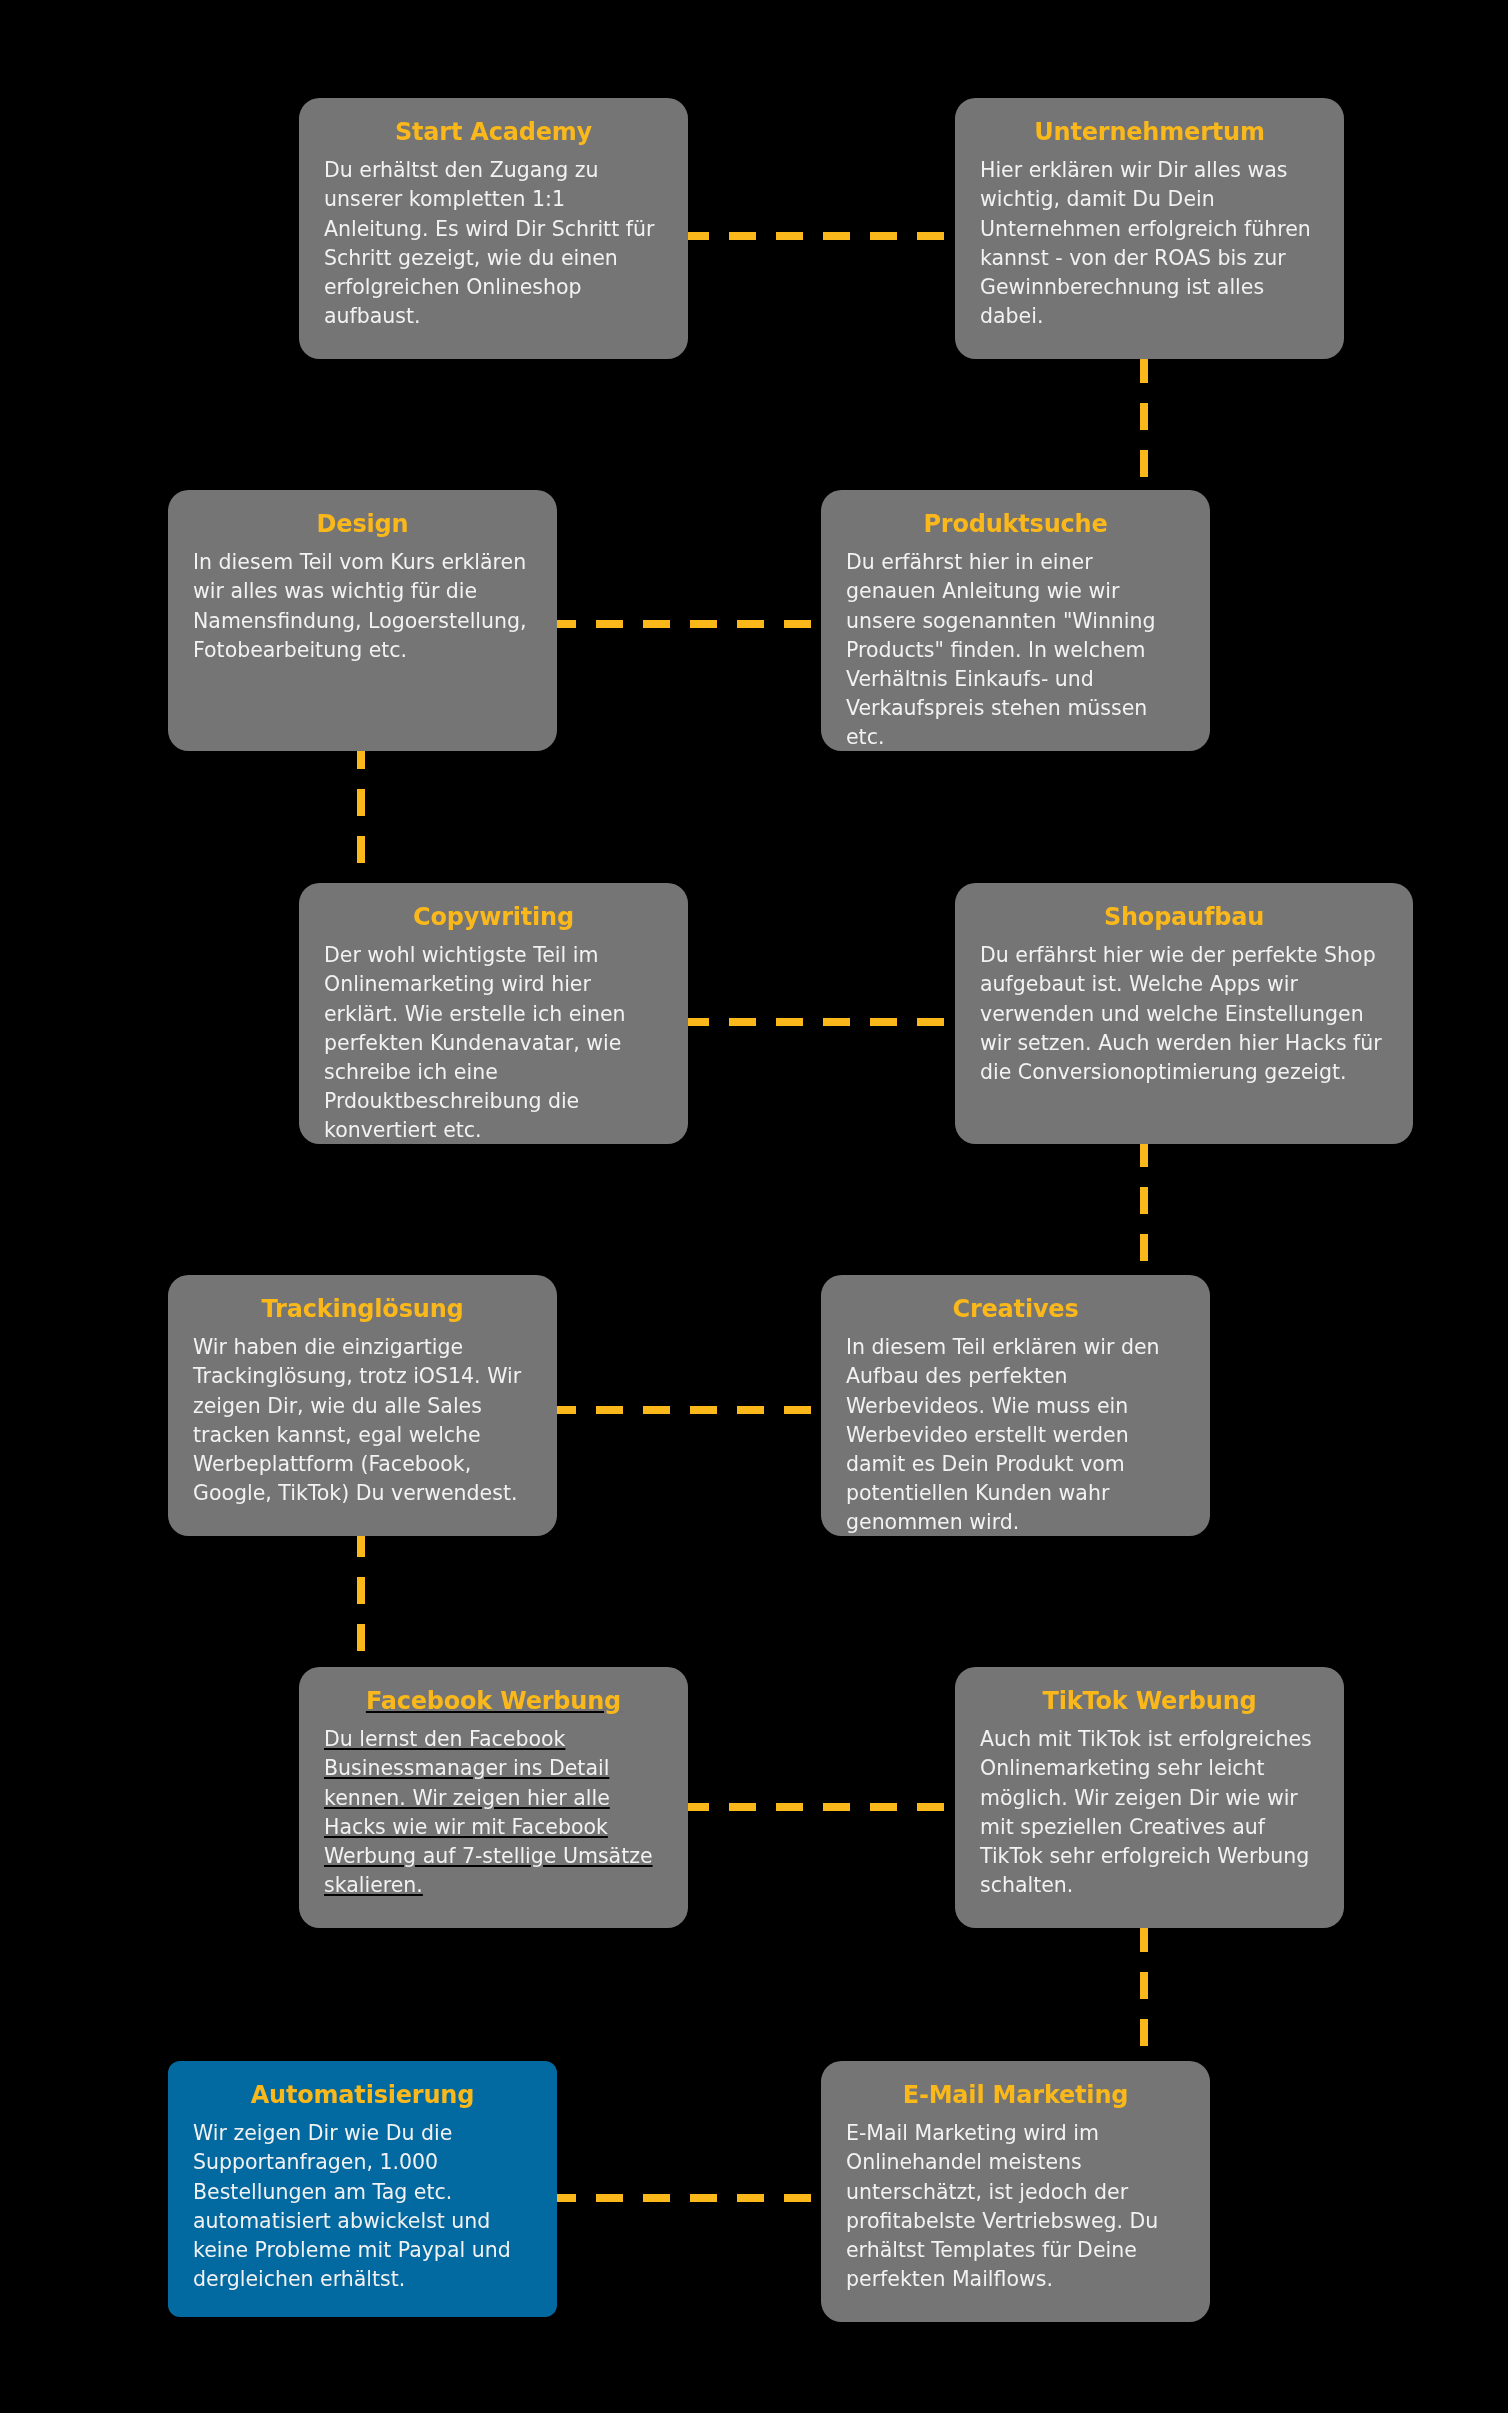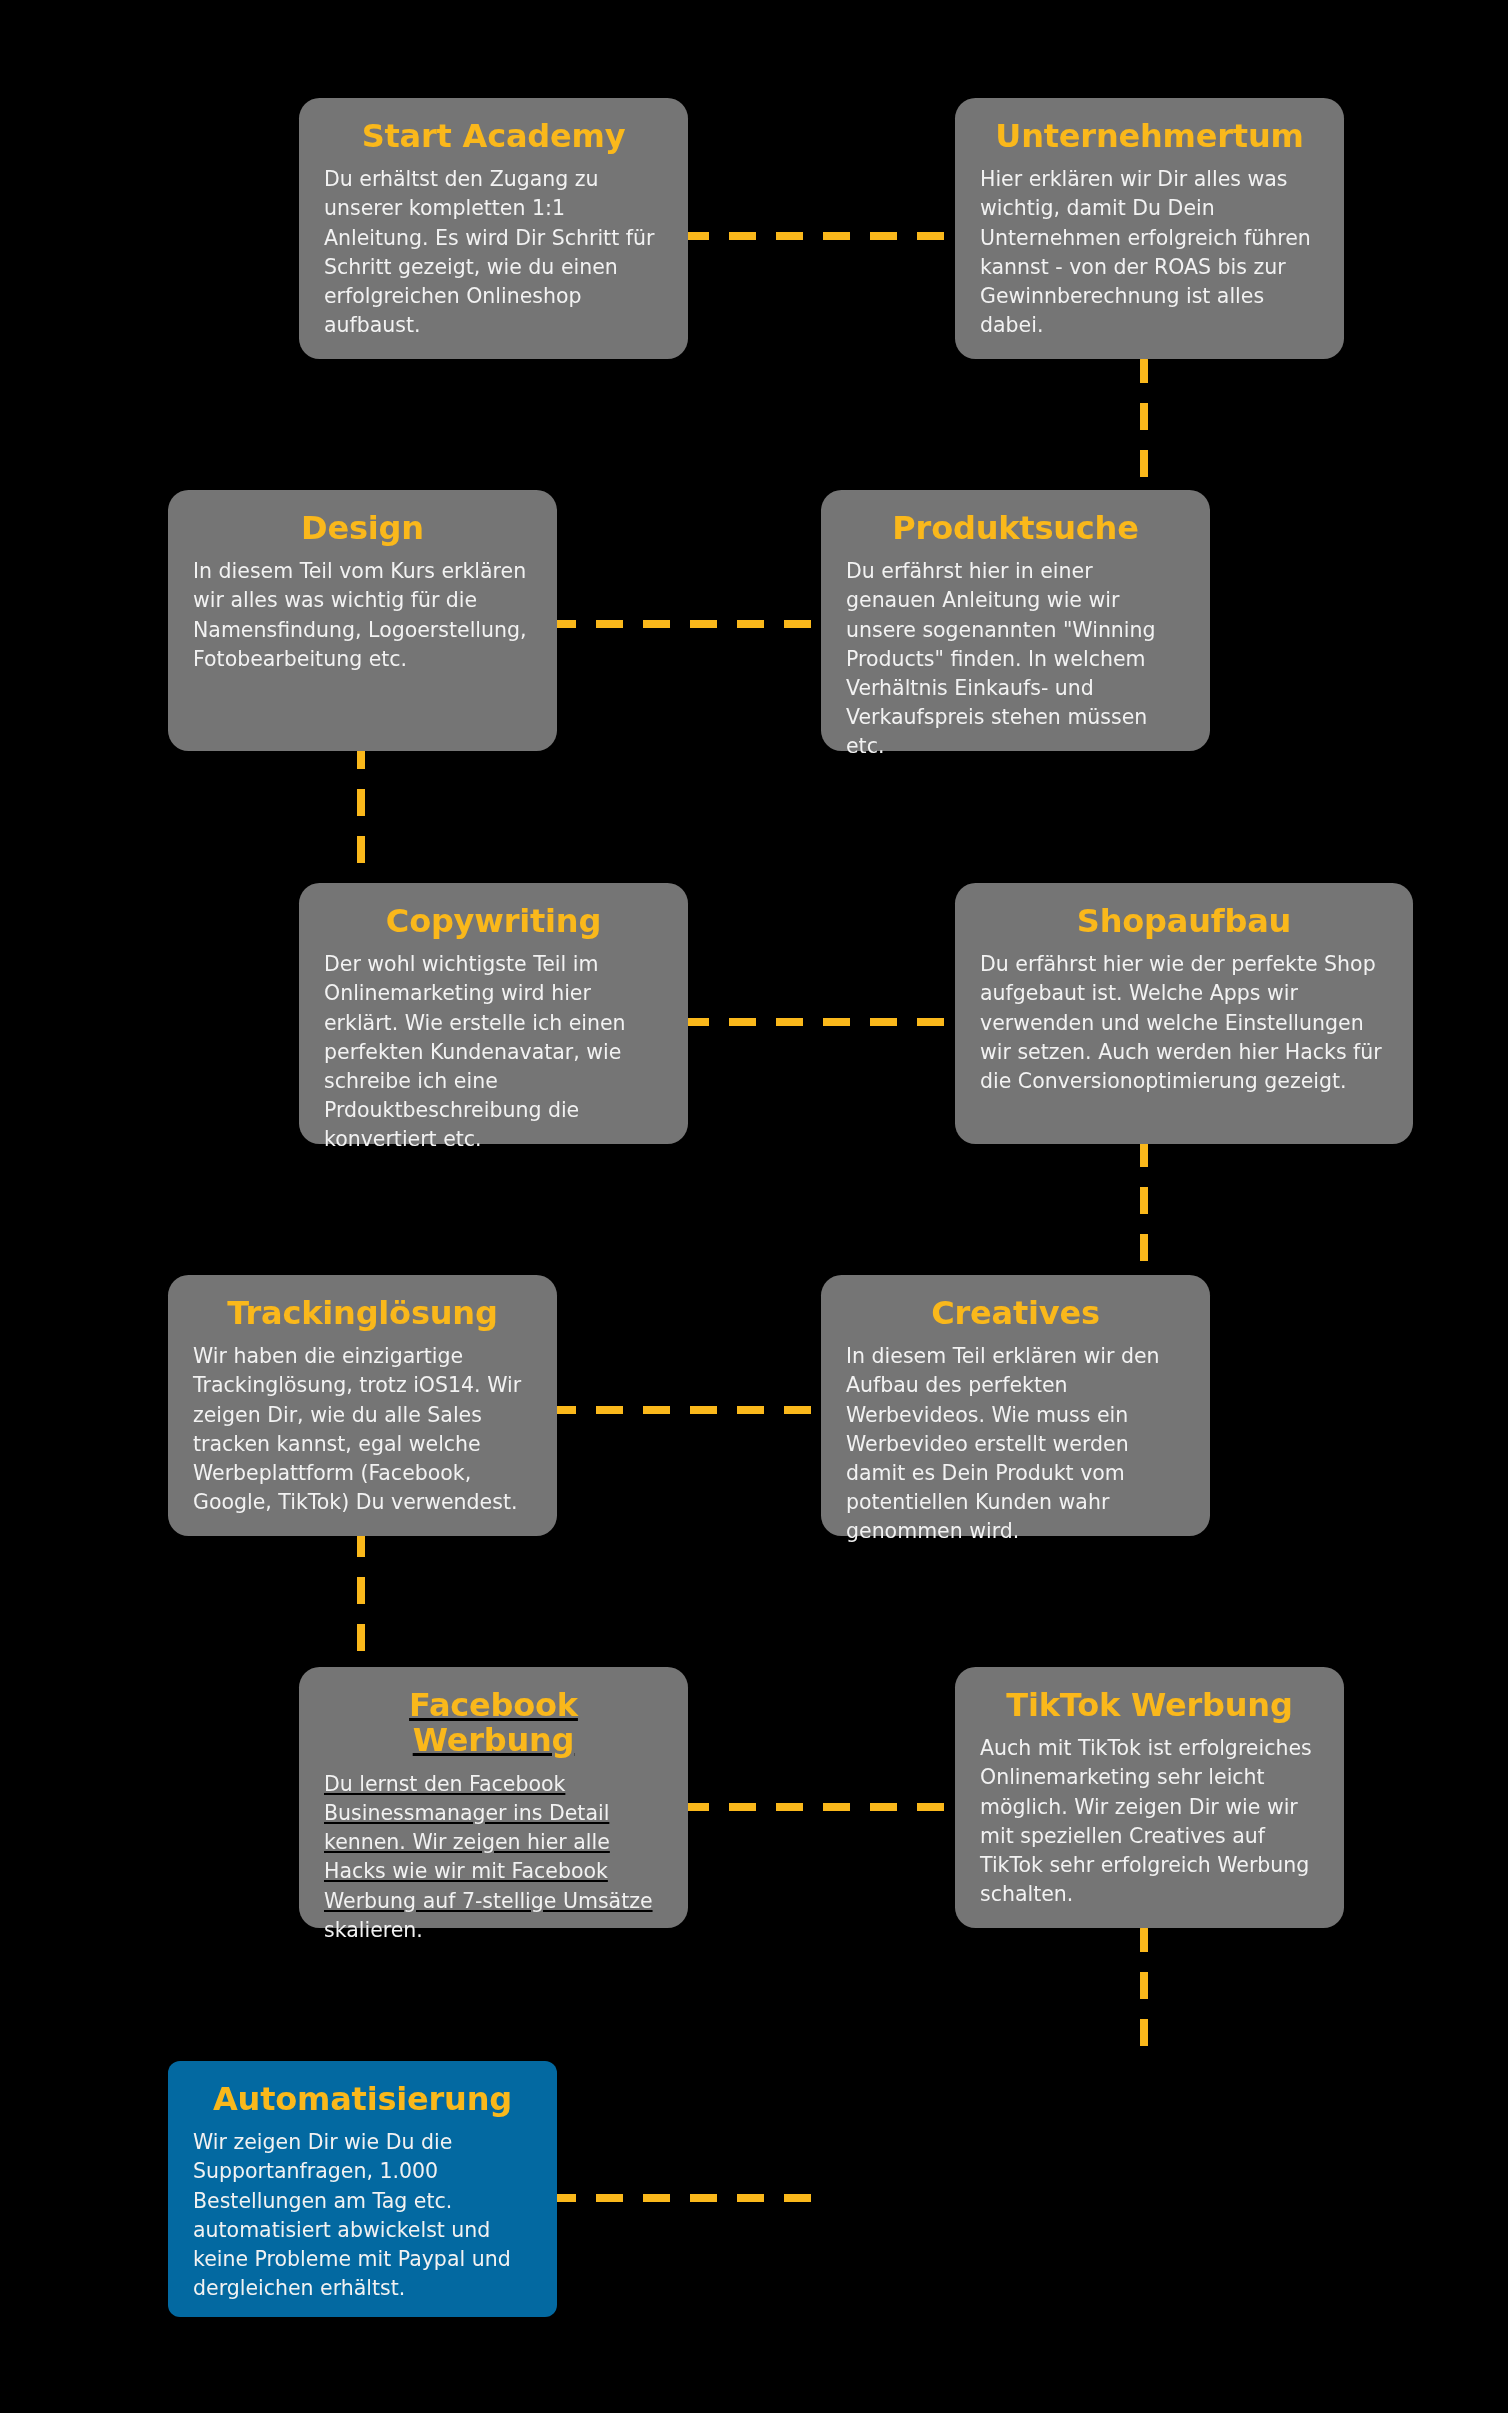--- a/index.html
+++ b/index.html
@@ -23,21 +23,21 @@
     background: #757575;
     border-radius: 20.5px;
     padding: 20.5px 25px 24px 25px;
     z-index: 3;
   }
   .card-title {
     margin: 0 0 11px 0;
     text-align: center;
     color: #fab81b;
     font-weight: 700;
-    font-size: 32px;
+    font-size: 24px;
     line-height: 1.12;
     letter-spacing: -0.2px;
   }
   .card-body {
     margin: 0;
     color: #f2f2f2;
     font-size: 20.5px;
     line-height: 1.42;
     font-weight: 400;
     text-align: left;
@@ -132,15 +132,19 @@
   <div class="card" style="left: 955px; top: 1667px; width: 389px; height: 261px; background: rgb(117, 117, 117);">
     <h2 class="card-title" style="color: rgb(250, 184, 27);">TikTok Werbung</h2>
     <p class="card-body" style="color: rgb(242, 242, 242);">Auch mit TikTok ist erfolgreiches Onlinemarketing sehr leicht möglich. Wir zeigen Dir wie wir mit speziellen Creatives auf TikTok sehr erfolgreich Werbung schalten.</p>
   </div>
 
   <div class="card" style="left: 168px; top: 2061px; width: 389px; height: 256px; background: #0369a1; border-radius: 12px;">
     <h2 class="card-title" style="color: rgb(250, 184, 27);">Automatisierung</h2>
     <p class="card-body" style="color: rgb(242, 242, 242);">Wir zeigen Dir wie Du die Supportanfragen, 1.000 Bestellungen am Tag etc. automatisiert abwickelst und keine Probleme mit Paypal und dergleichen erhältst.</p>
   </div>
 
+  <div class="card" style="left: 821px; top: 2061px; width: 389px; height: 261px; background: rgb(117, 117, 117);">
+    <h2 class="card-title" style="color: rgb(250, 184, 27);">E-Mail Marketing</h2>
+    <p class="card-body" style="color: rgb(242, 242, 242);">E-Mail Marketing wird im Onlinehandel meistens unterschätzt, ist jedoch der profitabelste Vertriebsweg. Du erhältst Templates für Deine perfekten Mailflows.</p>
+  </div>
 
 </div>
 
 
 </body></html>

